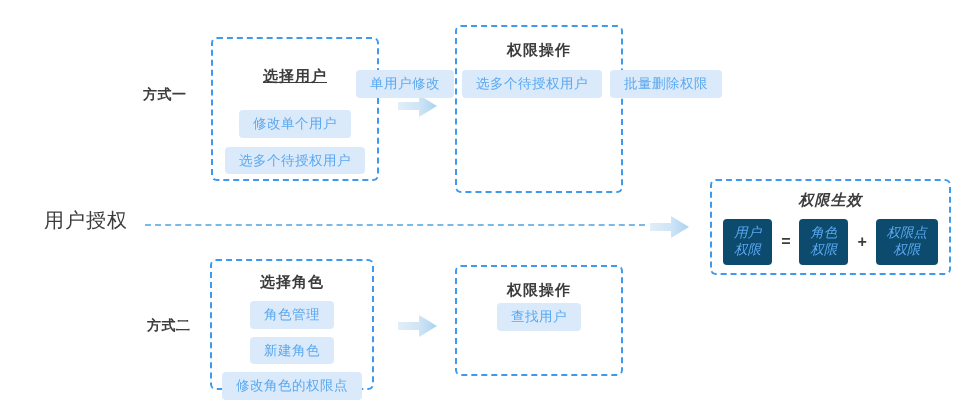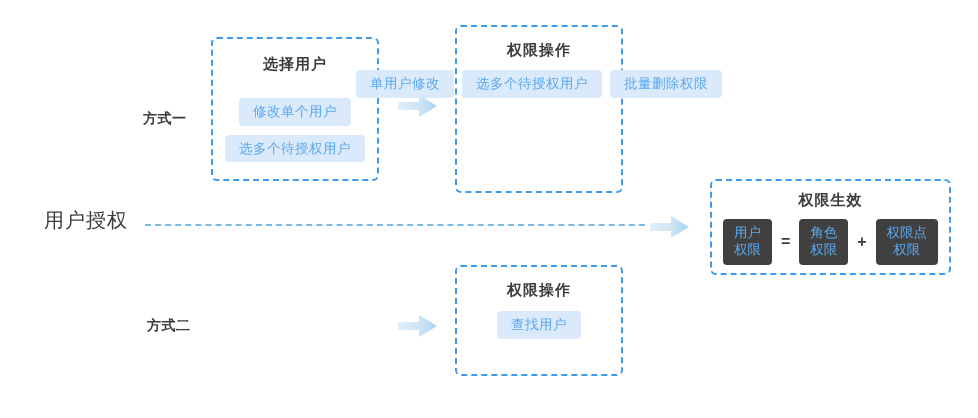--- a/index.html
+++ b/index.html
@@ -32,21 +32,21 @@
 
   
   .branch-label {
     position: absolute;
     font-size: 14px;
     font-weight: bold;
     color: #3c3c3c;
     white-space: nowrap;
     letter-spacing: 0.5px;
   }
-  .branch-label.one  { left: 143px; top: 110px; }
+  .branch-label.one  { left: 143px; top: 86px; }
   .branch-label.two  { left: 147px; top: 317px; }
 
   
   .divider {
     position: absolute;
     left: 145px;
     top: 224px;
     width: 500px;
     height: 0;
     border-top: 2px dashed #7ab8e8;
@@ -77,49 +77,49 @@
     font-size: 13.5px;
     letter-spacing: 0.5px;
     white-space: nowrap;
     text-align: center;
     line-height: 1;
     padding: 7px 14px;
   }
 
   
   #box-select-user   { left: 211px; top: 37px;  width: 168px; height: 144px; }
-  #box-select-user .box-title { margin-top: 16px; }
+  #box-select-user .box-title { margin-top: 28px; text-decoration: underline; }
   #box-select-user .chips { margin-top: 24px; display: flex; flex-direction: column; align-items: center; gap: 9px; }
 
   #box-perm-op-top   { left: 455px; top: 25px;  width: 168px; height: 168px; }
   #box-perm-op-top .box-title { margin-top: 14px; }
   #box-perm-op-top .chips { margin-top: 10px; display: flex; flex-direction: row; align-items: center; gap: 8px; }
 
   #box-select-role   { left: 210px; top: 259px; width: 164px; height: 131px; }
   #box-select-role .box-title { margin-top: 12px; }
   #box-select-role .chips { margin-top: 9px; display: flex; flex-direction: column; align-items: center; gap: 8px; }
 
   #box-perm-op-bot   { left: 455px; top: 265px; width: 168px; height: 111px; }
   #box-perm-op-bot .box-title { margin-top: 14px; }
-  #box-perm-op-bot .chips { margin-top: 11px; display: flex; flex-direction: column; align-items: flex-end; gap: 9px; }
+  #box-perm-op-bot .chips { margin-top: 3px; display: flex; flex-direction: column; align-items: flex-end; gap: 9px; }
 
   
   #box-result {
-    left: 710px; top: 179px; width: 241px; height: 96px;
+    left: 710px; top: 179px; width: 241px; height: 96px; font-style: italic;
   }
   #box-result .box-title { margin-top: 10px; }
   #box-result .formula {
     margin-top: 9px;
     display: flex;
     flex-direction: row;
     align-items: center;
     gap: 9px;
   }
   .fchip {
-    background: #404040;
+    background: #0c4a6e;
     color: #5ba8ef;
     border-radius: 4px;
     font-size: 13.5px;
     line-height: 1.25;
     text-align: center;
     padding: 6px 11px;
     white-space: pre-line;
   }
   .op {
     font-size: 16px;
@@ -173,20 +173,28 @@
 
   <div class="dbox" id="box-perm-op-top">
     <div class="box-title">权限操作</div>
     <div class="chips">
       <div class="chip">单用户修改</div>
       <div class="chip">选多个待授权用户</div>
       <div class="chip">批量删除权限</div>
     </div>
   </div>
 
+  <div class="dbox" id="box-select-role">
+    <div class="box-title">选择角色</div>
+    <div class="chips">
+      <div class="chip">角色管理</div>
+      <div class="chip">新建角色</div>
+      <div class="chip">修改角色的权限点</div>
+    </div>
+  </div>
 
   <div class="arrow" id="arrow-bottom">
     <svg width="40" height="26" viewBox="0 0 40 26" xmlns="http://www.w3.org/2000/svg">
       <defs>
         <linearGradient id="ag2" x1="0" y1="0" x2="1" y2="0">
           <stop offset="0%" stop-color="#e2eef8"></stop>
           <stop offset="55%" stop-color="#cfe4f5"></stop>
           <stop offset="100%" stop-color="#a8d3f0"></stop>
         </linearGradient>
       </defs>

